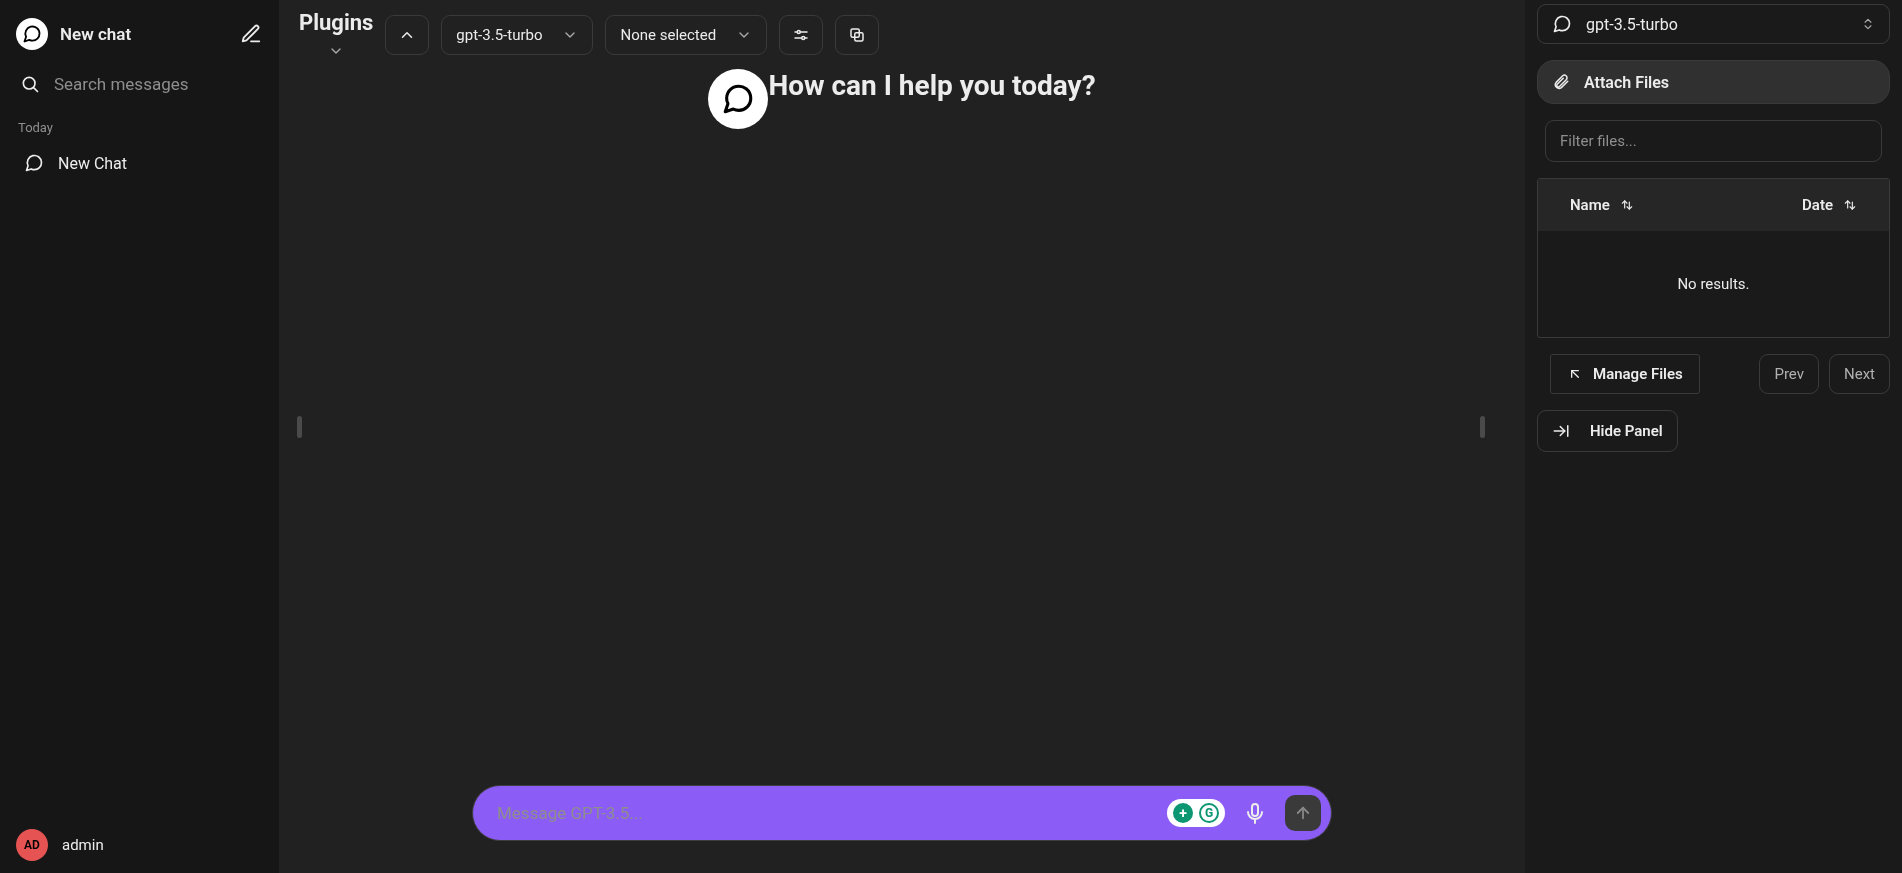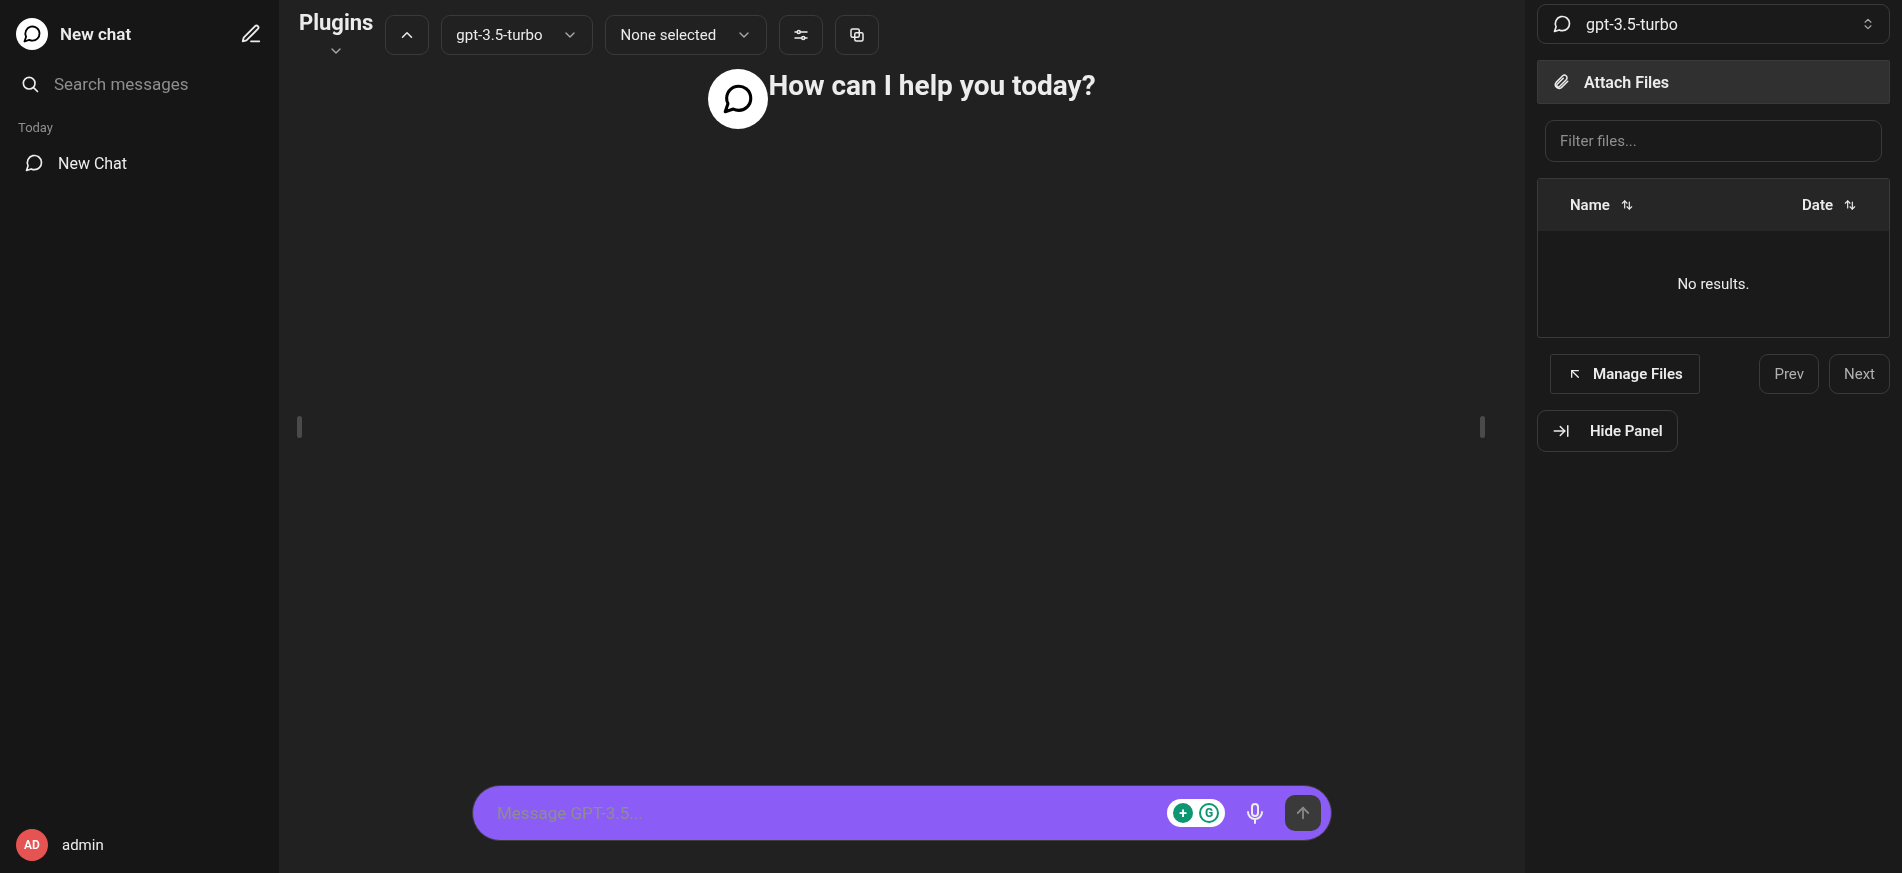--- a/index.html
+++ b/index.html
@@ -23,21 +23,21 @@
   .sidebar-top{display:flex;align-items:center;gap:12px;padding:6px 14px 14px 14px;}
   .logo-circle{width:32px;height:32px;border-radius:50%;background:#fff;display:flex;align-items:center;justify-content:center;flex:0 0 32px;}
   .sidebar-title{font-size:17px;font-weight:600;flex:1;}
   .newchat-btn{width:24px;height:24px;display:flex;align-items:center;justify-content:center;cursor:pointer;}
   .search-row{display:flex;align-items:center;gap:14px;padding:10px 18px;cursor:text;}
   .search-row span.text{color:var(--muted);font-size:17px;}
   .section-label{font-size:13px;color:var(--muted);padding:16px 16px 8px 16px;}
   .history-item{display:flex;align-items:center;gap:14px;padding:10px 16px;border-radius:8px;margin:0 6px;cursor:pointer;}
   .history-item .label{font-size:16px;}
   .sidebar-footer{position:absolute;bottom:4px;left:0;right:0;display:flex;align-items:center;gap:14px;padding:8px 16px;}
-  .avatar{width:32px;height:32px;border-radius:50%;background:var(--accent);color:#ffffff;font-size:12px;font-weight:600;display:flex;align-items:center;justify-content:center;}
+  .avatar{width:32px;height:32px;border-radius:50%;background:var(--accent);color:#000000;font-size:12px;font-weight:600;display:flex;align-items:center;justify-content:center;}
   .username{font-size:15px;}
 
   
   .main{flex:1;display:flex;flex-direction:column;background:var(--bg2);position:relative;}
   .topbar{display:flex;align-items:center;gap:12px;padding:10px 20px;}
   .endpoint{display:flex;align-items:center;gap:8px;font-size:22px;font-weight:700;cursor:pointer;flex-direction:column;}
   .tb-btn{height:40px;border:1px solid var(--border);border-radius:9px;background:var(--bg2);color:var(--text);display:flex;align-items:center;justify-content:center;cursor:pointer;}
   .tb-btn.square{width:44px;}
   .tb-select{height:40px;border:1px solid var(--border);border-radius:9px;background:var(--bg2);color:var(--text);display:flex;align-items:center;gap:20px;padding:0 14px;cursor:pointer;}
   .tb-select .label{font-size:15px;}
@@ -56,21 +56,21 @@
   .pill-badge{width:20px;height:20px;border-radius:50%;display:flex;align-items:center;justify-content:center;}
   .pill-badge.green{background:#0d9672;color:#fff;font-size:14px;font-weight:700;}
   .pill-badge.outline{border:2px solid #0d9672;color:#0d9672;font-size:12px;font-weight:800;}
   .mic-btn{width:40px;height:40px;display:flex;align-items:center;justify-content:center;cursor:pointer;}
   .send-btn{width:36px;height:36px;border-radius:10px;background:#3a3a3a;display:flex;align-items:center;justify-content:center;cursor:pointer;}
 
   
   .rightpanel{width:377px;flex:0 0 377px;background:var(--bg);padding:4px 12px 12px 12px;display:flex;flex-direction:column;gap:16px;}
   .model-pill{height:40px;border:1px solid var(--border);border-radius:9px;display:flex;align-items:center;gap:14px;padding:0 14px;cursor:pointer;position:relative;}
   .model-pill .name{font-size:16px;flex:1;}
-  .attach-header{height:44px;border:1px solid var(--border);background:var(--bg4);border-radius:2px;display:flex;align-items:center;gap:14px;padding:0 14px;font-weight:600;}
+  .attach-header{height:44px;border:1px solid var(--border);background:var(--bg4);border-radius:17px;display:flex;align-items:center;gap:14px;padding:0 14px;font-weight:600;}
   .filter-input{height:42px;border:1px solid var(--border);border-radius:9px;background:transparent;outline:none;color:var(--text);padding:0 14px;font-size:15px;width:100%;}
   .filter-input::placeholder{color:var(--muted);}
   .files-table{border:1px solid var(--border);border-radius:3px;overflow:hidden;}
   .files-head{display:flex;align-items:center;height:52px;background:#262626;padding:0 32px;gap:0;}
   .col{display:flex;align-items:center;gap:10px;font-size:15px;font-weight:600;cursor:pointer;}
   .col.name{flex:1;}
   .files-empty{height:106px;display:flex;align-items:center;justify-content:center;color:var(--text);font-size:15px;}
   .page-row{display:flex;align-items:center;gap:10px;}
   .manage-btn{height:40px;border:1px solid var(--border);border-radius:3px;padding:0 16px;display:flex;align-items:center;gap:10px;font-weight:600;font-size:15px;cursor:pointer;margin-left:13px;}
   .page-nav{margin-left:auto;display:flex;gap:10px;}

